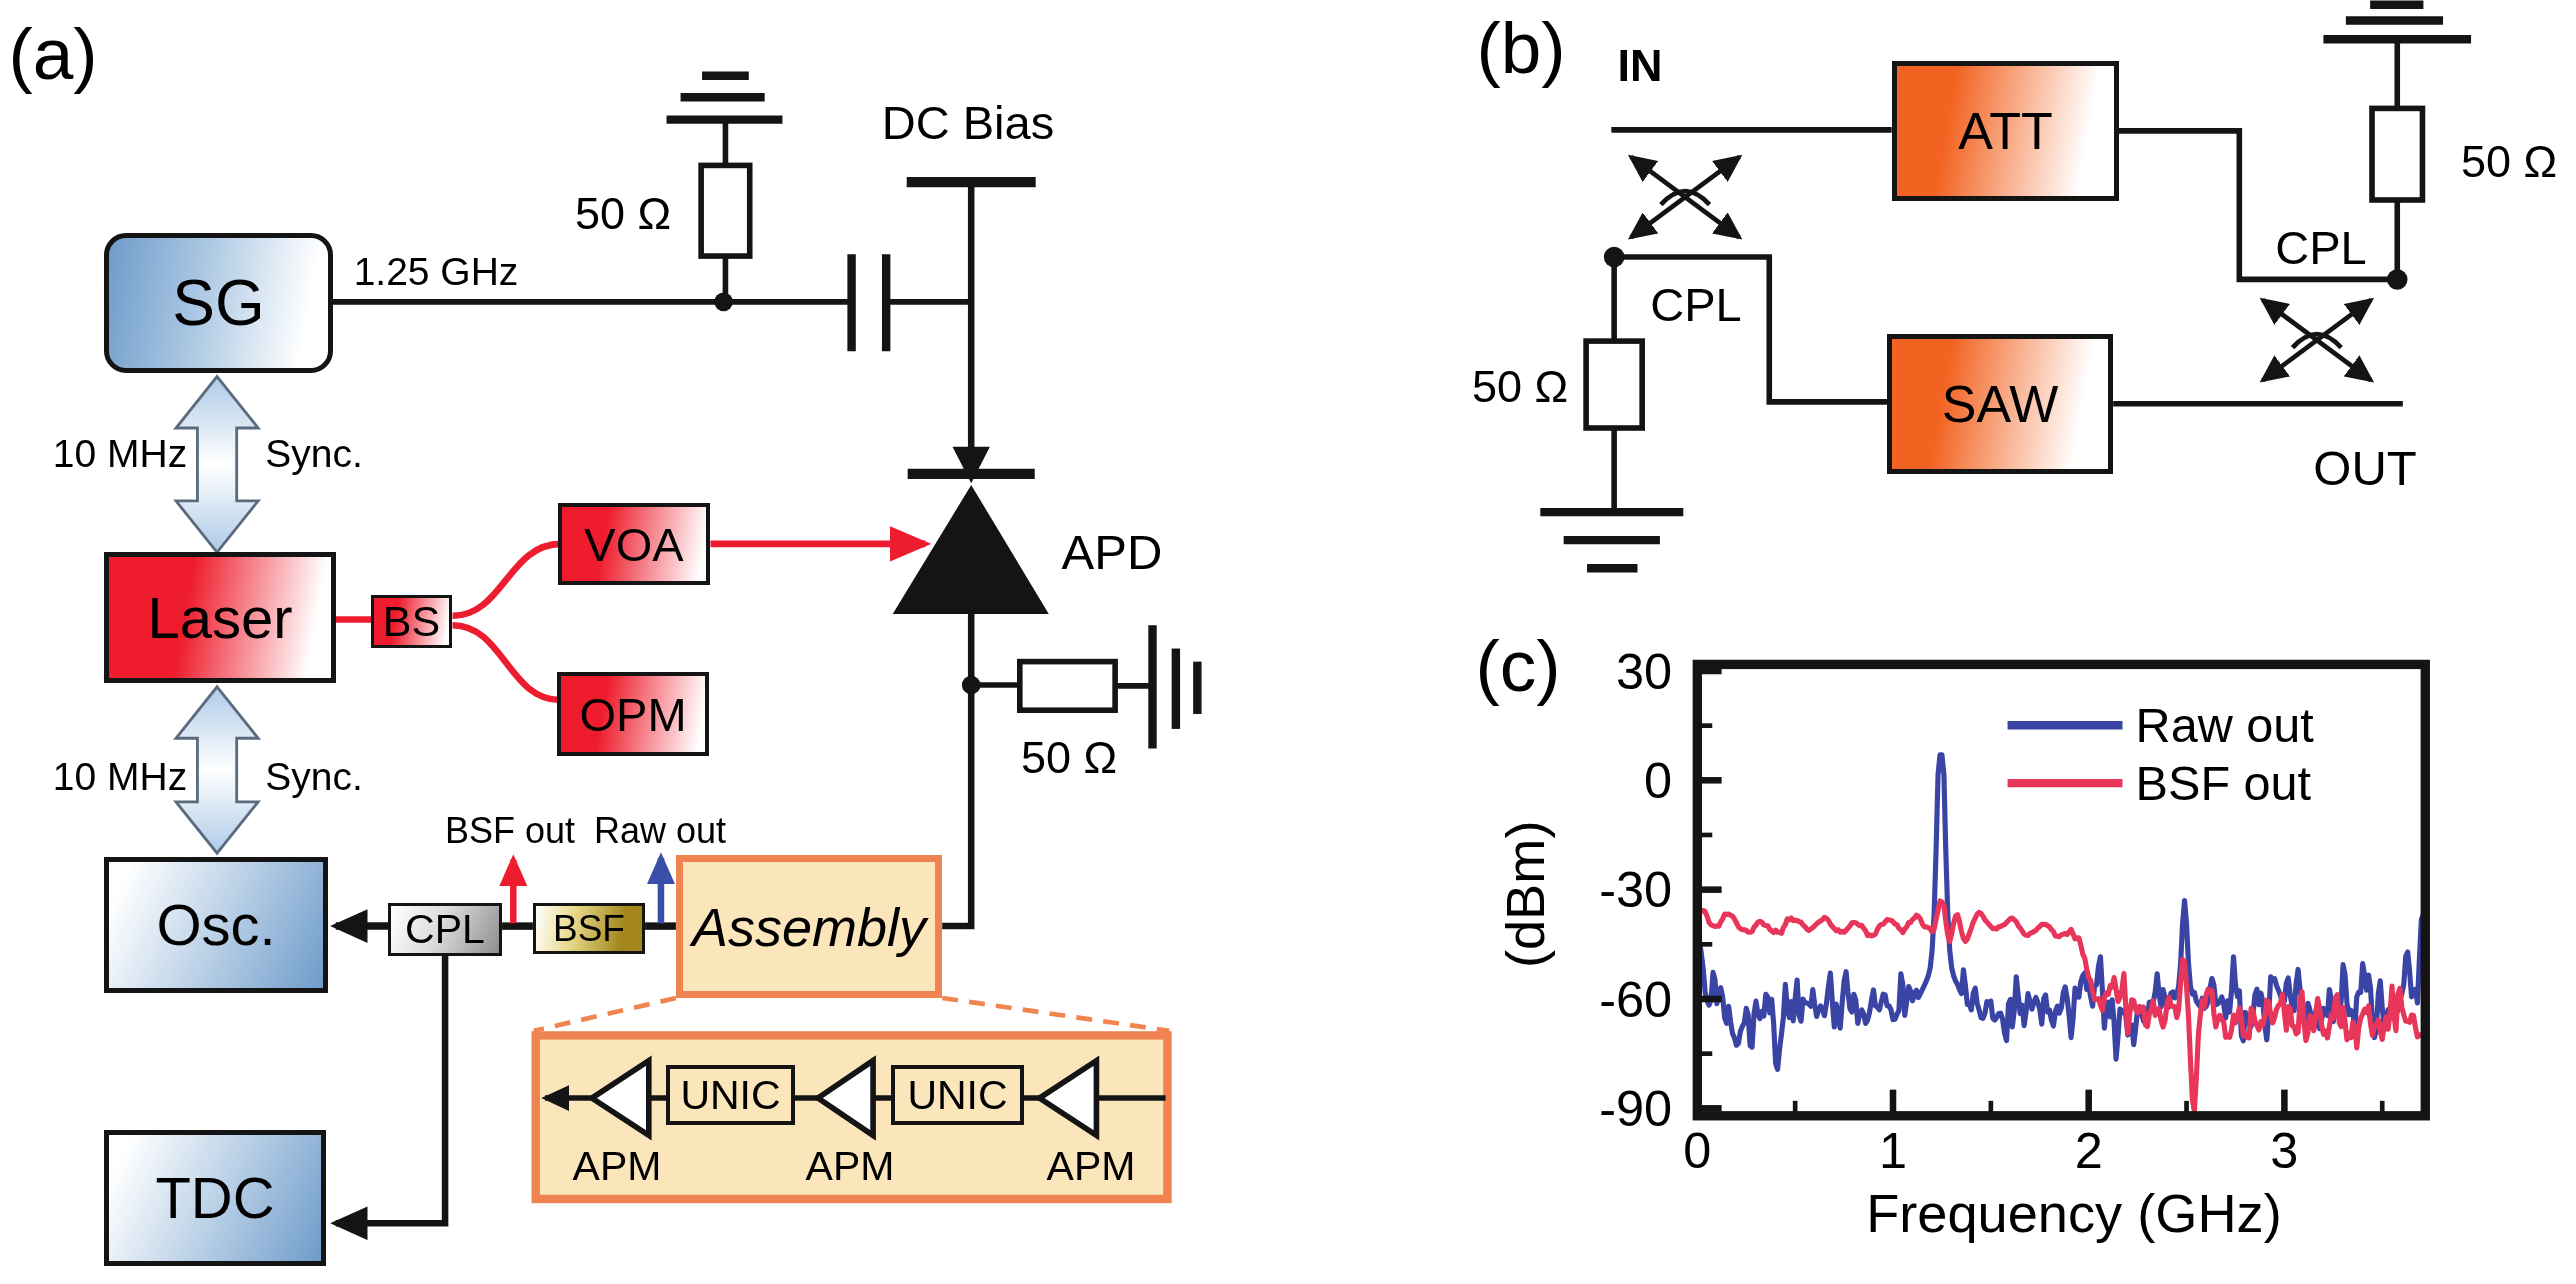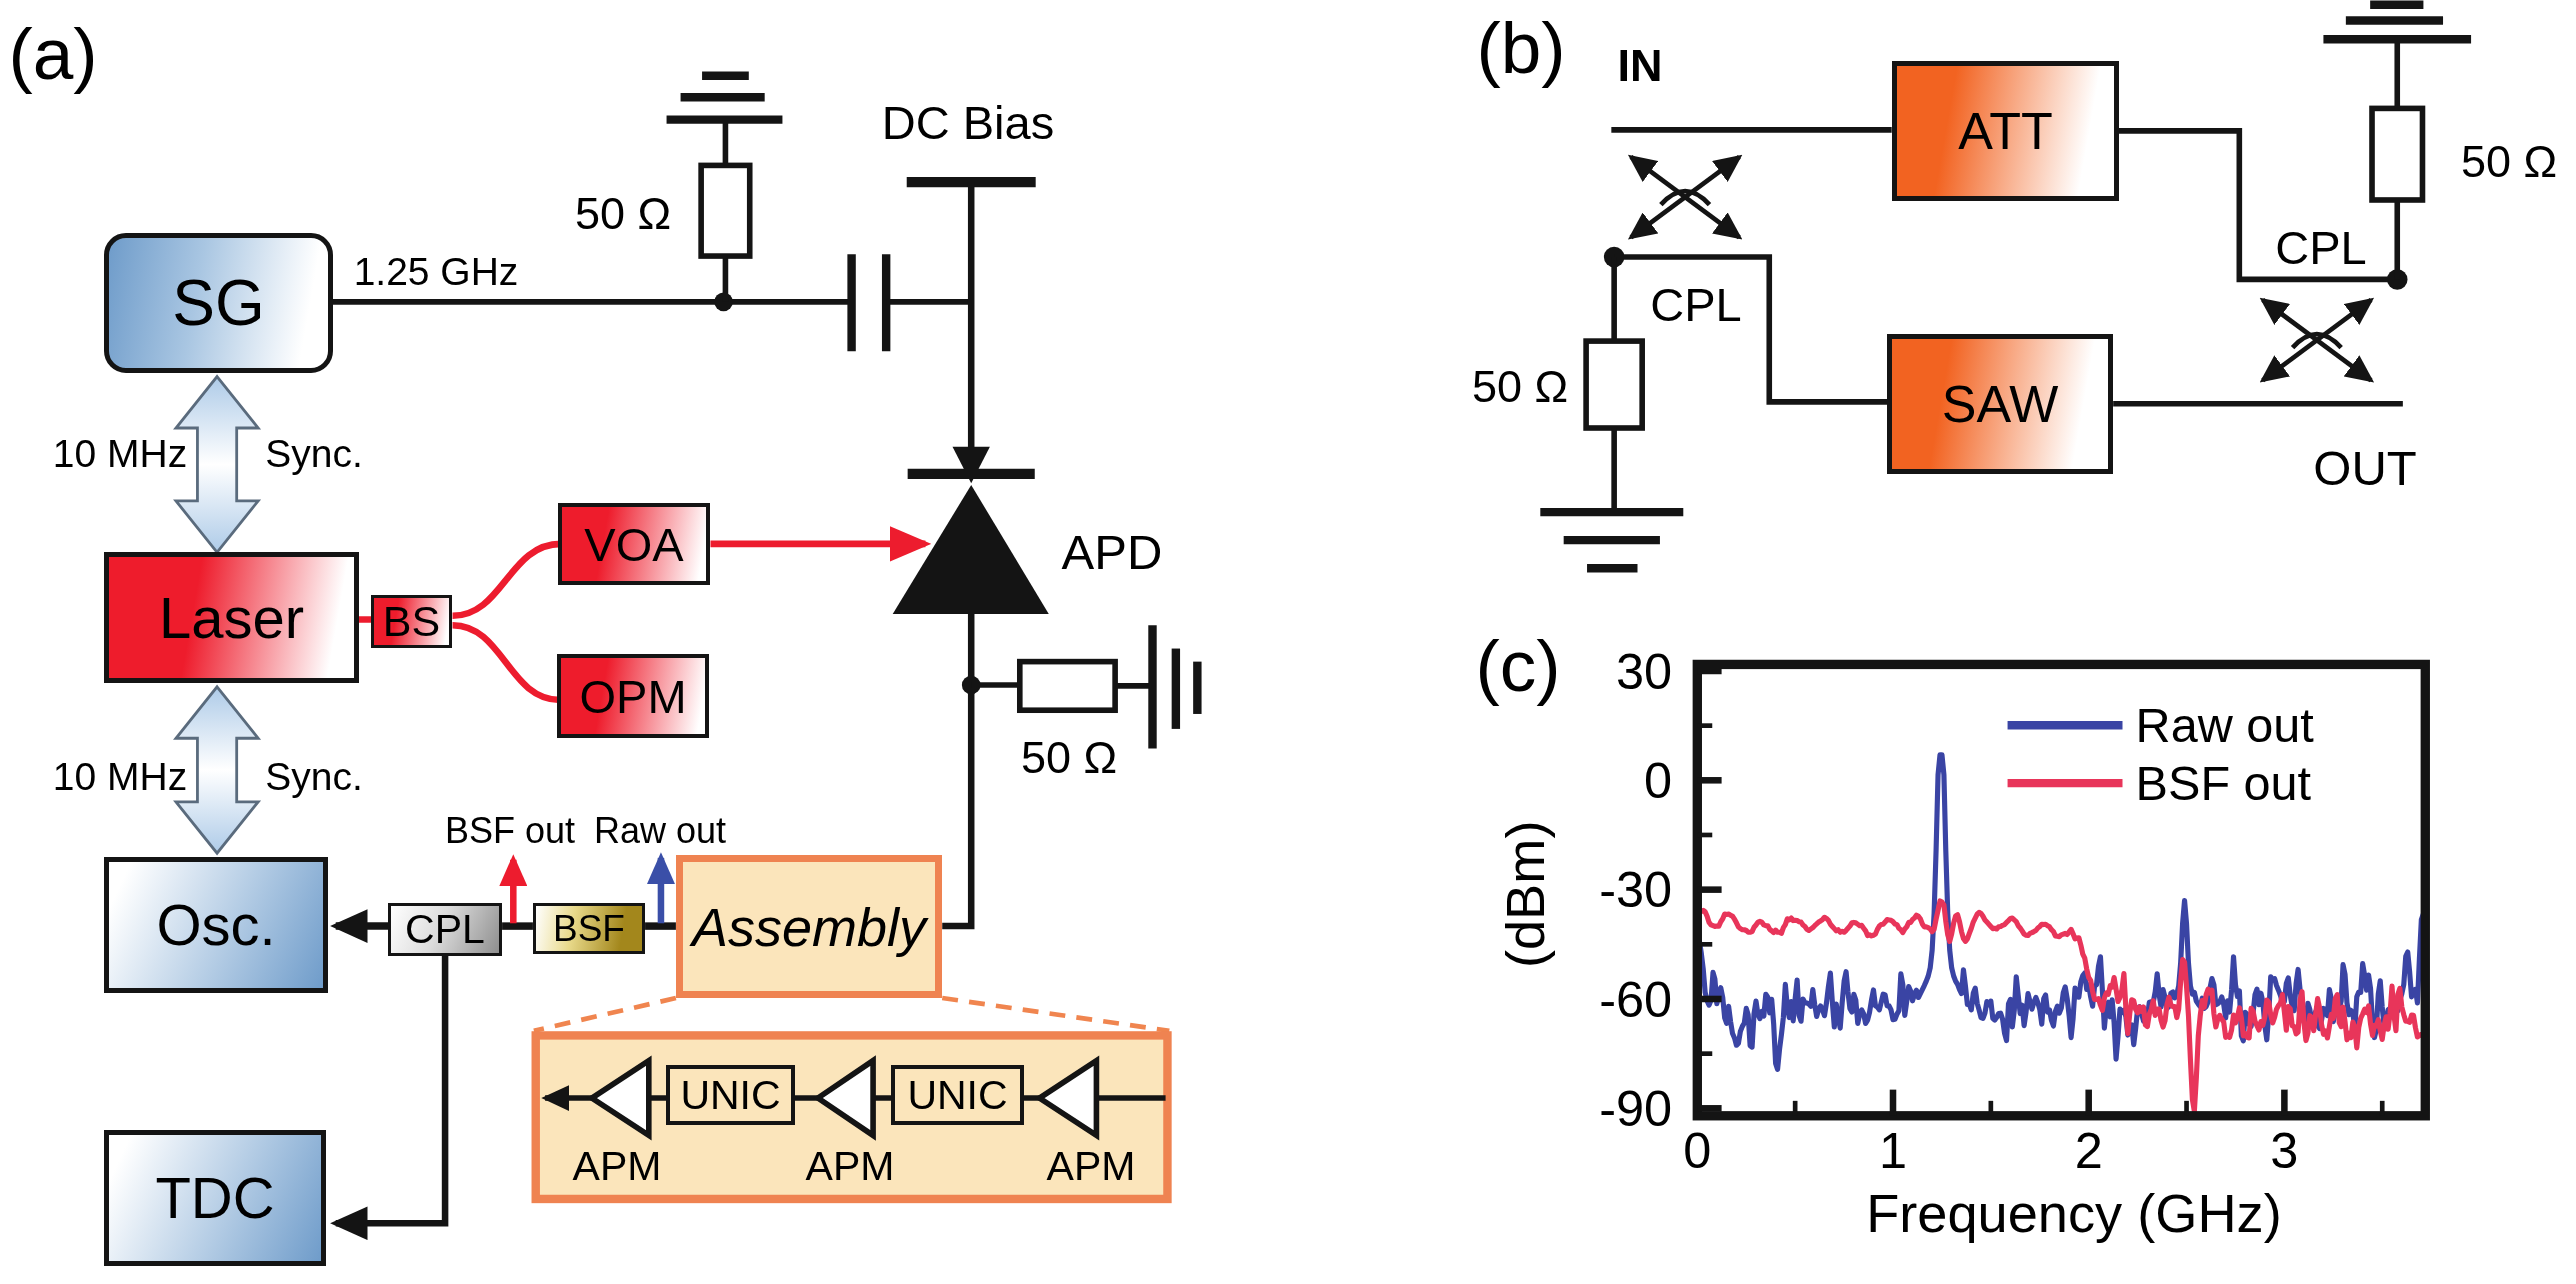--- a/index.html
+++ b/index.html
@@ -218,26 +218,26 @@
         <line x1="2148" y1="776" x2="2271" y2="776" stroke="#3a44a4" stroke-width="9"></line>
         <text x="2285" y="794" style="font-family:&quot;Liberation Sans&quot;,sans-serif;font-size:52px;fill:#000;">Raw out</text>
         <line x1="2148" y1="838" x2="2271" y2="838" stroke="#e8355a" stroke-width="9"></line>
         <text x="2285" y="856" style="font-family:&quot;Liberation Sans&quot;,sans-serif;font-size:52px;fill:#000;">BSF out</text>
       </g>
     </svg>
 
   <div class="lbl" style="left:53px;top:53px;font-size:73px;">(a)</div>
 
   <div class="box grad-blue" style="left:104px;top:233px;width:229px;height:140px;font-size:64px;">SG</div>
-  <div class="box grad-red" style="left:104px;top:552px;width:255px;height:131px;font-size:58px;">Laser</div>
+  <div class="box grad-red" style="left:104px;top:552px;width:232px;height:131px;font-size:58px;">Laser</div>
   <div class="box grad-blue-rev" style="left:104px;top:857px;width:224px;height:136px;font-size:58px;">Osc.</div>
   <div class="box grad-blue-rev" style="left:104px;top:1130px;width:222px;height:136px;font-size:58px;">TDC</div>
   <div class="box grad-red-sm" style="left:371px;top:595px;width:81px;height:53px;font-size:43px;border-width:3.7px;">BS</div>
   <div class="box grad-red-sm" style="left:558px;top:503px;width:152px;height:82px;font-size:47px;border-width:4.7px;">VOA</div>
-  <div class="box grad-red-sm" style="left:557px;top:654px;width:152px;height:84px;font-size:47px;border-width:4.7px;">OPM</div>
+  <div class="box grad-red-sm" style="left:557px;top:672px;width:152px;height:84px;font-size:47px;border-width:4.7px;">OPM</div>
   <div class="box grad-gray" style="left:388px;top:903px;width:114px;height:53px;font-size:41px;border-width:3.7px;">CPL</div>
   <div class="box grad-gold" style="left:533px;top:903px;width:112px;height:51px;font-size:37px;border-width:3.7px;">BSF</div>
   <div class="box peach" style="left:676px;top:855px;width:266px;height:143px;font-size:54px;font-style:italic;">Assembly</div>
   <div class="box" style="left:666px;top:1065px;width:129px;height:60px;font-size:41px;border-width:4.7px;background:var(--peach-fill);">UNIC</div>
   <div class="box" style="left:891px;top:1065px;width:133px;height:60px;font-size:41px;border-width:4.7px;background:var(--peach-fill);">UNIC</div>
 
   <div class="lbl" style="left:436px;top:271px;font-size:39px;">1.25 GHz</div>
   <div class="lbl" style="left:623px;top:213px;font-size:45px;">50 Ω</div>
   <div class="lbl" style="left:968px;top:122px;font-size:47px;">DC Bias</div>
   <div class="lbl" style="left:1112px;top:552px;font-size:49px;">APD</div>

